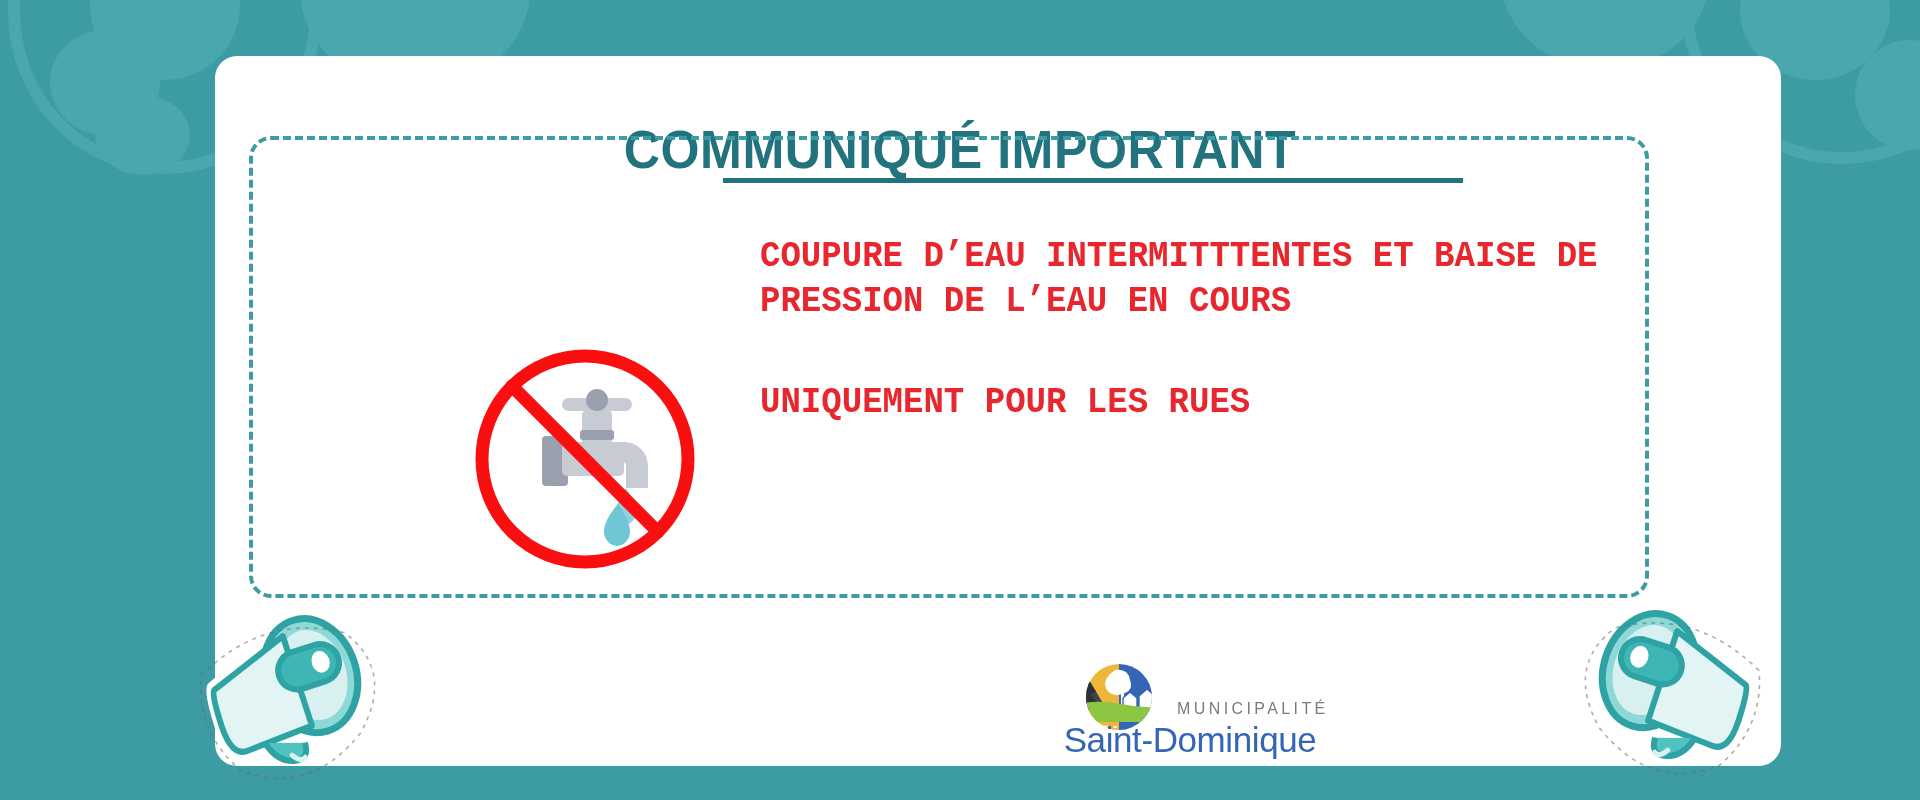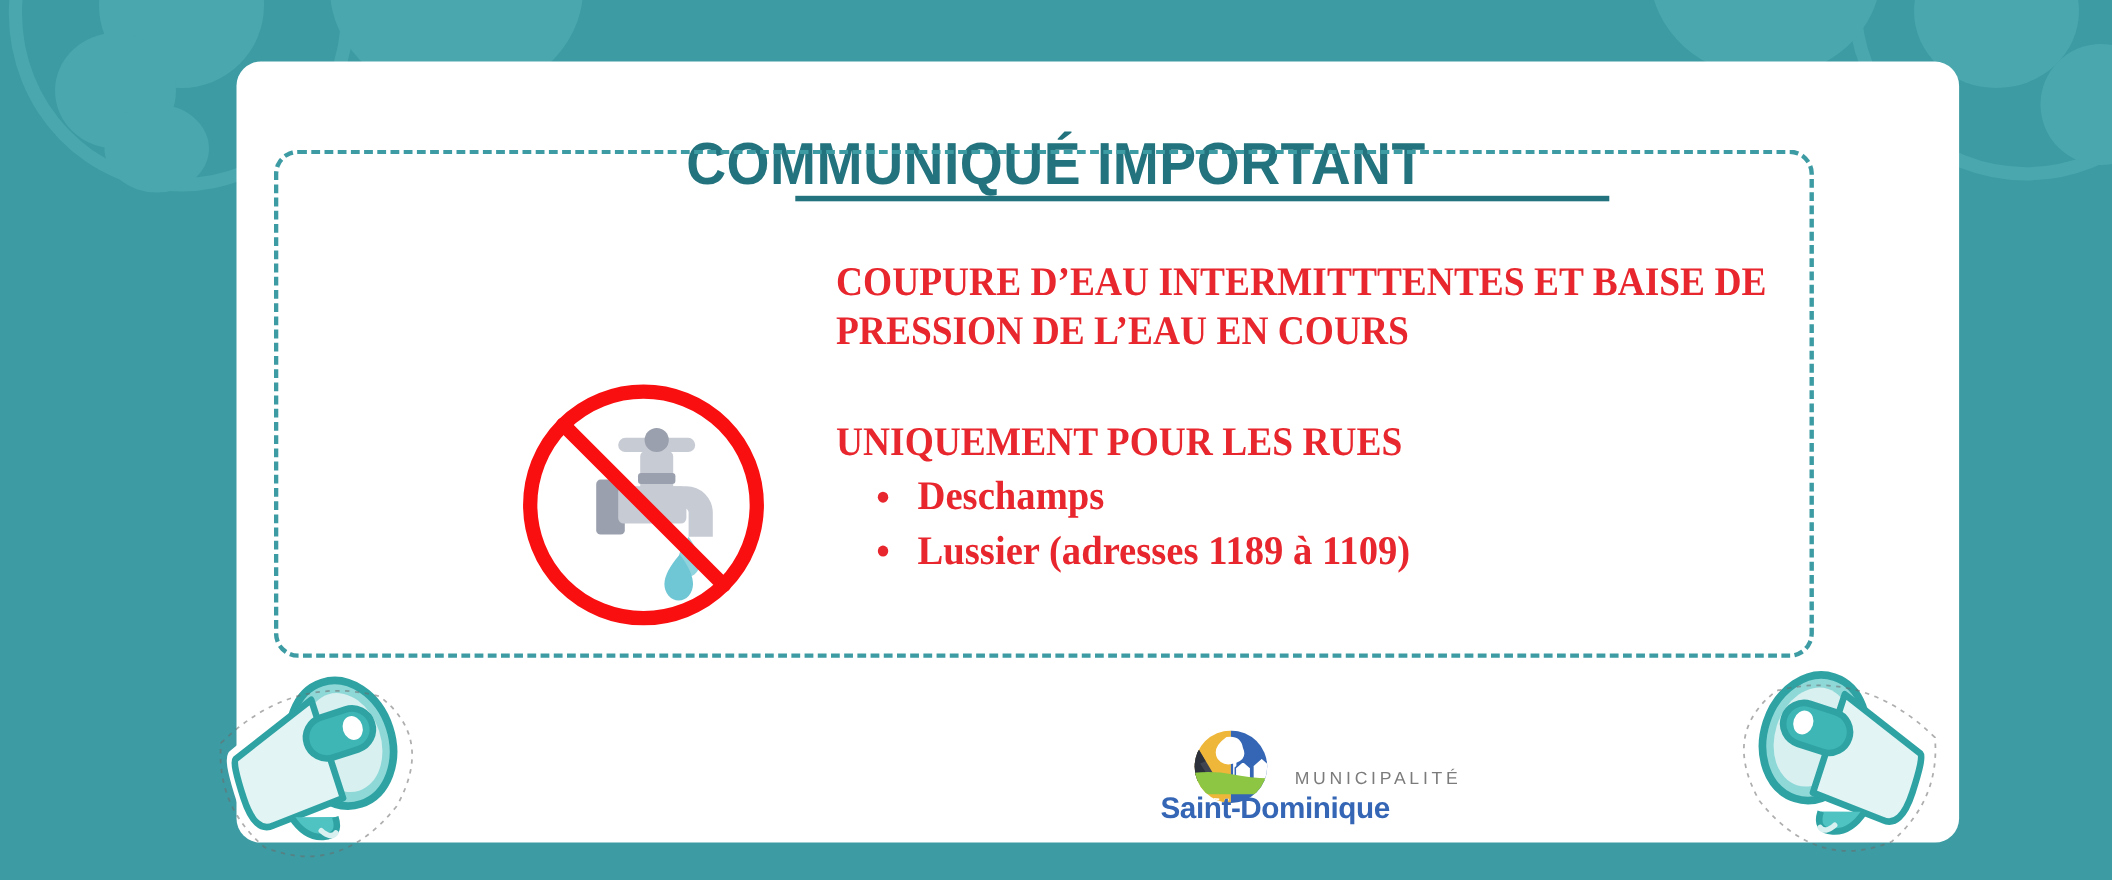--- a/index.html
+++ b/index.html
@@ -41,21 +41,21 @@
     box-sizing:border-box;
   }
   
   #novater{
     position:absolute;left:255px;top:288px;width:230px;height:230px;
   }
   
   #redtext{
     position:absolute;left:545px;top:178px;width:1030px;
     color:#e8262d;
-    font-family:Liberation Serif, serif;
+    font-family:Liberation Mono, monospace;
     font-weight:700;
     line-height:1.22;
   }
   .rline{font-size:37px;letter-spacing:0px;transform:scaleX(0.92);transform-origin:left center;white-space:nowrap;}
   .spacer{height:56px;}
   #bullets{margin:4px 0 0 0;padding:0;list-style:none;}
   #bullets li{
     font-size:37px;font-weight:700;color:#e8262d;
     margin:0 0 4px 0;padding-left:78px;position:relative;
     transform:scaleX(0.95);transform-origin:left center;white-space:nowrap;
@@ -66,22 +66,22 @@
   }
   
   #logo{position:absolute;left:840px;top:608px;width:270px;height:106px;}
   #logo-mark{position:absolute;left:10px;top:0;width:108px;height:74px;}
   #logo-muni{
     position:absolute;left:122px;top:36px;
     font-size:16px;letter-spacing:3.4px;color:#7b7b7b;font-weight:400;
     font-family:"Liberation Sans", sans-serif;
   }
   #logo-name{
-    position:absolute;left:0px;top:56px;width:270px;text-align:left;
-    font-size:27px;font-weight:700;color:#3466b5;letter-spacing:-0.4px;
+    position:absolute;left:0px;top:56px;width:270px;text-align:center;
+    font-size:35px;font-weight:400;color:#3466b5;letter-spacing:-0.4px;
     font-family:"Liberation Sans", sans-serif;
   }
   
   .mega{position:absolute;width:200px;height:185px;}
   #mega-left{left:190px;top:605px;}
   #mega-right{right:150px;top:600px;}
 </style>
 </head>
 <body>
 
@@ -122,24 +122,20 @@
       <circle cx="115" cy="115" r="103" fill="none" stroke="#fa0f10" stroke-width="13"></circle>
       <line x1="42" y1="42" x2="188" y2="188" stroke="#fa0f10" stroke-width="13" stroke-linecap="round"></line>
     </svg>
   </div>
 
   <div id="redtext">
     <div class="rline">COUPURE D’EAU INTERMITTTENTES ET BAISE DE</div>
     <div class="rline">PRESSION DE L’EAU EN COURS</div>
     <div class="spacer"></div>
     <div class="rline">UNIQUEMENT POUR LES RUES</div>
-    <ul id="bullets">
-      <li>Deschamps</li>
-      <li>Lussier (adresses 1189 à 1109)</li>
-    </ul>
   </div>
 
   <div id="logo">
     <div id="logo-mark">
       <svg viewBox="0 0 108 74" width="108" height="74" xmlns="http://www.w3.org/2000/svg">
         <defs>
           <clipPath id="crestClip">
               <circle cx="54" cy="33" r="33"></circle>
             </clipPath>
         </defs>

